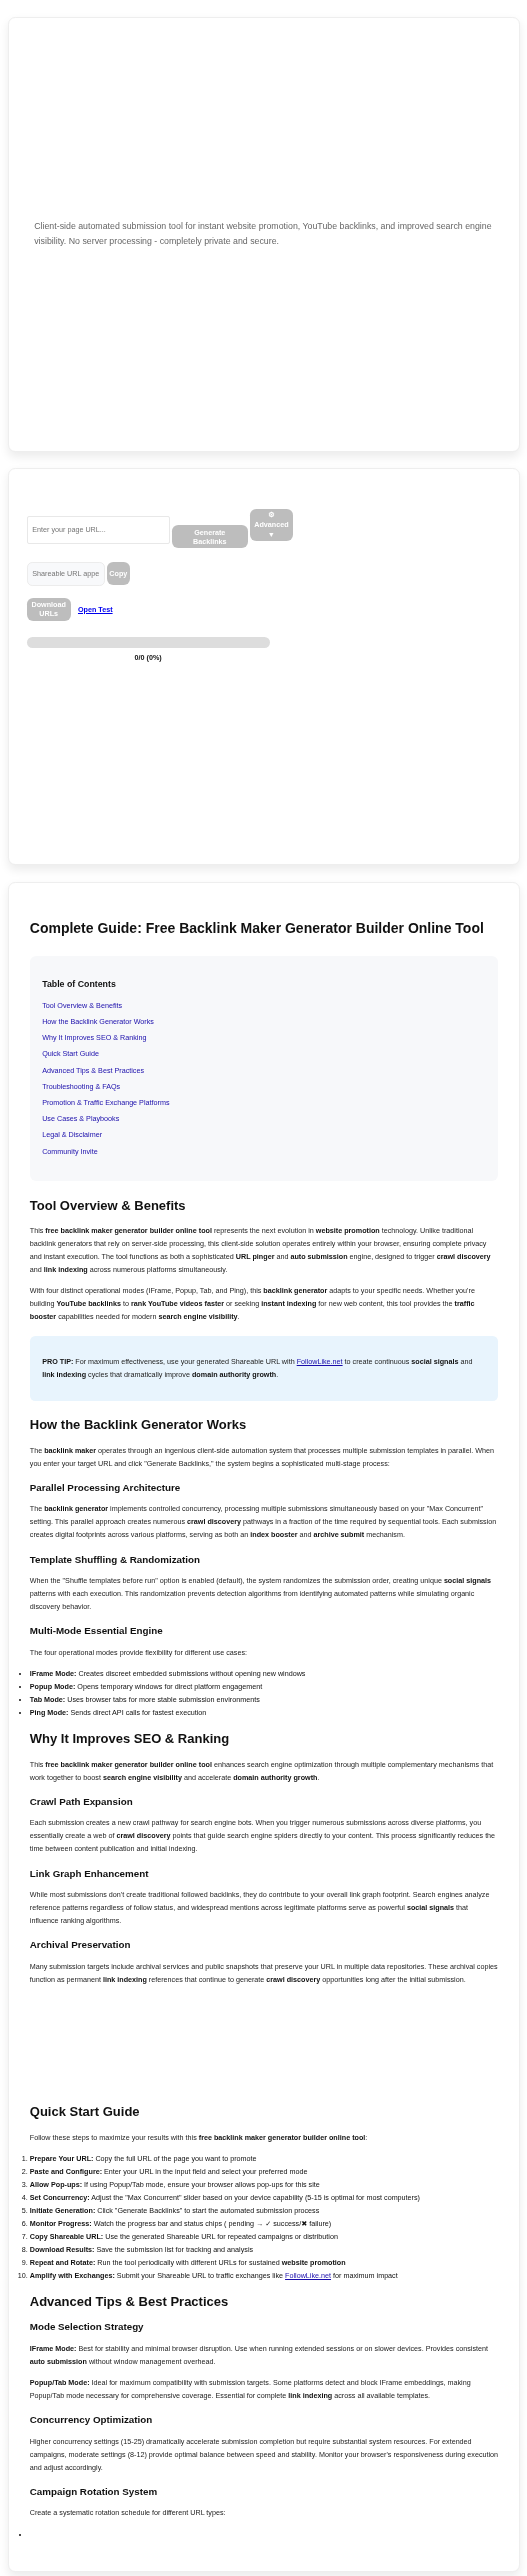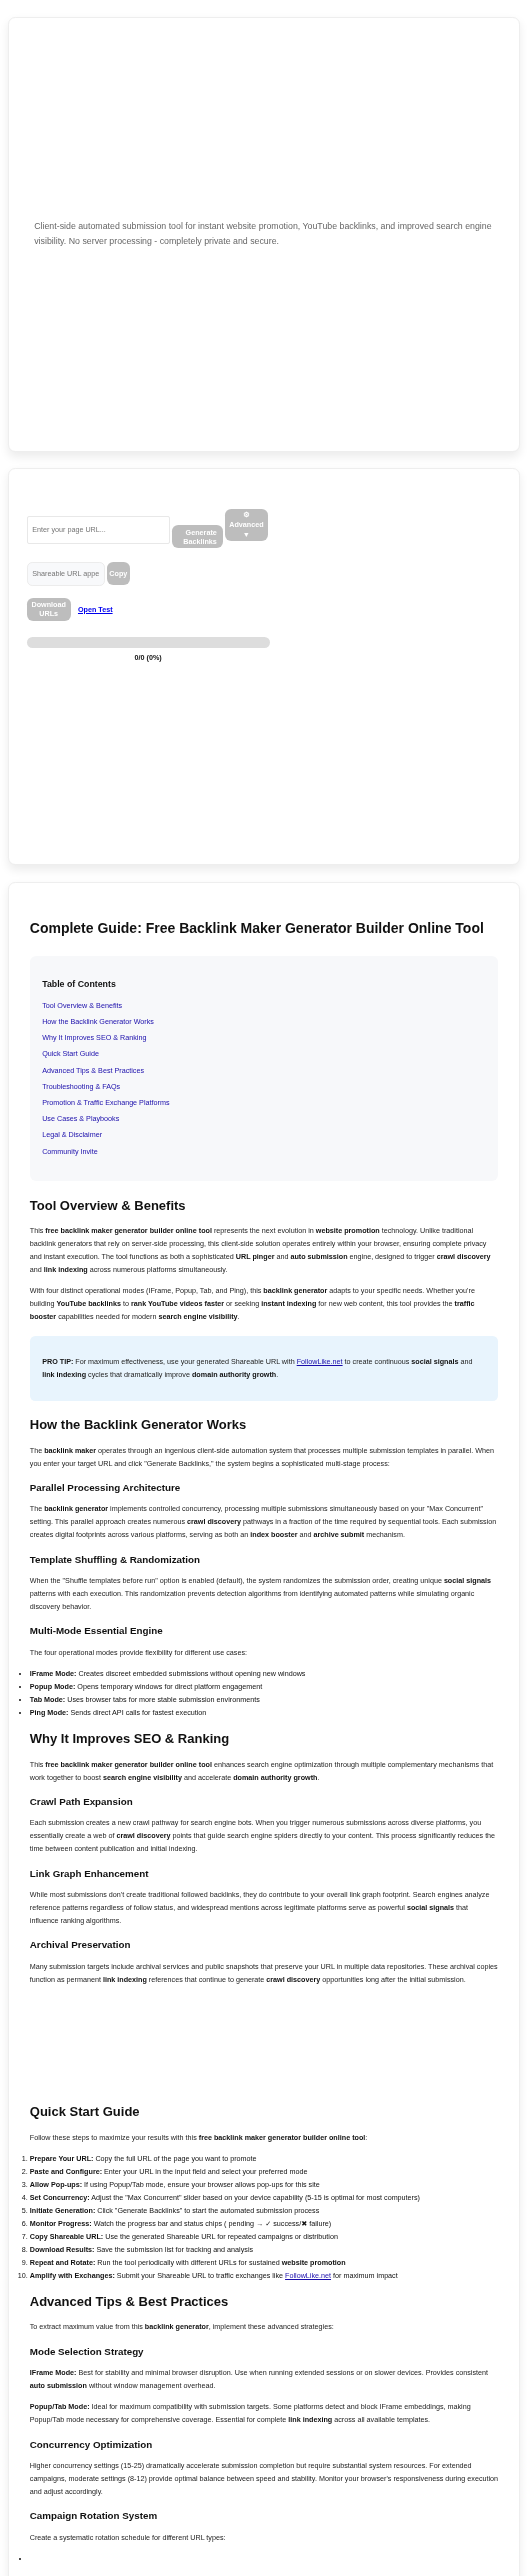--- a/index.html
+++ b/index.html
@@ -20,21 +20,21 @@
   .row1 { display: flex; align-items: center; gap: 2.1px; margin-top: 21.6px; }
   .url-input {
     width: 143px; height: 28px; border: 1px solid #e8e8e8; border-radius: 2px;
     padding: 0 4.6px; font-size: 7.2px; color: #888; font-family: "Liberation Sans", sans-serif; background:#fff;
   }
   .btn {
     background: #bdbdbd; color: #fff; border: none; border-radius: 6.2px; font-weight: bold;
     font-size: 7.2px; font-family: "Liberation Sans", sans-serif; display: inline-flex;
     align-items: center; justify-content: center; text-align: center;
   }
-  .btn-generate { width: 51px; height: 23px; margin-top: 14px; text-align: right; }
+  .btn-generate { width: 76px; height: 23px; margin-top: 14px; }
   .btn-advanced { width: 43px; height: 32px; flex-direction: column; line-height: 9.8px; margin-top: -9.3px; }
   .row2 { display: flex; align-items: center; gap: 2.1px; margin-top: 13.4px; }
   .share-input {
     width: 78px; height: 24px; border: 1px solid #ececec; border-radius: 5.2px;
     padding: 0 4.6px; font-size: 7.2px; background: #f8f9fb; color:#999; font-family: "Liberation Sans", sans-serif;
   }
   .btn-copy { width: 23px; height: 23px; }
   .row3 { display: flex; align-items: center; gap: 5.2px; margin-top: 12.4px; }
   .btn-download { width: 44px; height: 23px; }
   .open-test { color: #0000ee; text-decoration: underline; font-weight: bold; font-size: 7.2px; padding: 0 2.1px; }
@@ -143,21 +143,20 @@
           <li><b>Allow Pop-ups:</b><span> If using Popup/Tab mode, ensure your browser allows pop-ups for this site</span></li>
           <li><b>Set Concurrency:</b><span> Adjust the "Max Concurrent" slider based on your device capability (5-15 is optimal for most computers)</span></li>
           <li><b>Initiate Generation:</b><span> Click "Generate Backlinks" to start the automated submission process</span></li>
           <li><b>Monitor Progress:</b><span> Watch the progress bar and status chips (  pending → ✓ success/✖ failure)</span></li>
           <li><b>Copy Shareable URL:</b><span> Use the generated Shareable URL for repeated campaigns or distribution</span></li>
           <li><b>Download Results:</b><span> Save the submission list for tracking and analysis</span></li>
           <li><b>Repeat and Rotate:</b><span> Run the tool periodically with different URLs for sustained </span><b>website promotion</b></li>
           <li><b>Amplify with Exchanges:</b><span> Submit your Shareable URL to traffic exchanges like </span><a class="ext" href="#">FollowLike.net</a><span> for maximum impact</span></li>
         </ol>
         <h2>Advanced Tips &amp; Best Practices</h2>
-        <p><span>To extract maximum value from this </span><b>backlink generator</b><span>, implement these advanced strategies:</span></p>
         <h3 class="sub">Mode Selection Strategy</h3>
         <p><b>IFrame Mode:</b><span> Best for stability and minimal browser disruption. Use when running extended sessions or on slower devices. Provides consistent </span><b>auto submission</b><span> without window management overhead.</span></p>
         <p><b>Popup/Tab Mode:</b><span> Ideal for maximum compatibility with submission targets. Some platforms detect and block IFrame embeddings, making Popup/Tab mode necessary for comprehensive coverage. Essential for complete </span><b>link indexing</b><span> across all available templates.</span></p>
         <h3 class="sub">Concurrency Optimization</h3>
         <p><span>Higher concurrency settings (15-25) dramatically accelerate submission completion but require substantial system resources. For extended campaigns, moderate settings (8-12) provide optimal balance between speed and stability. Monitor your browser's responsiveness during execution and adjust accordingly.</span></p>
         <h3 class="sub">Campaign Rotation System</h3>
         <p><span>Create a systematic rotation schedule for different URL types:</span></p>
         <ul>
           <li></li>
         </ul>

